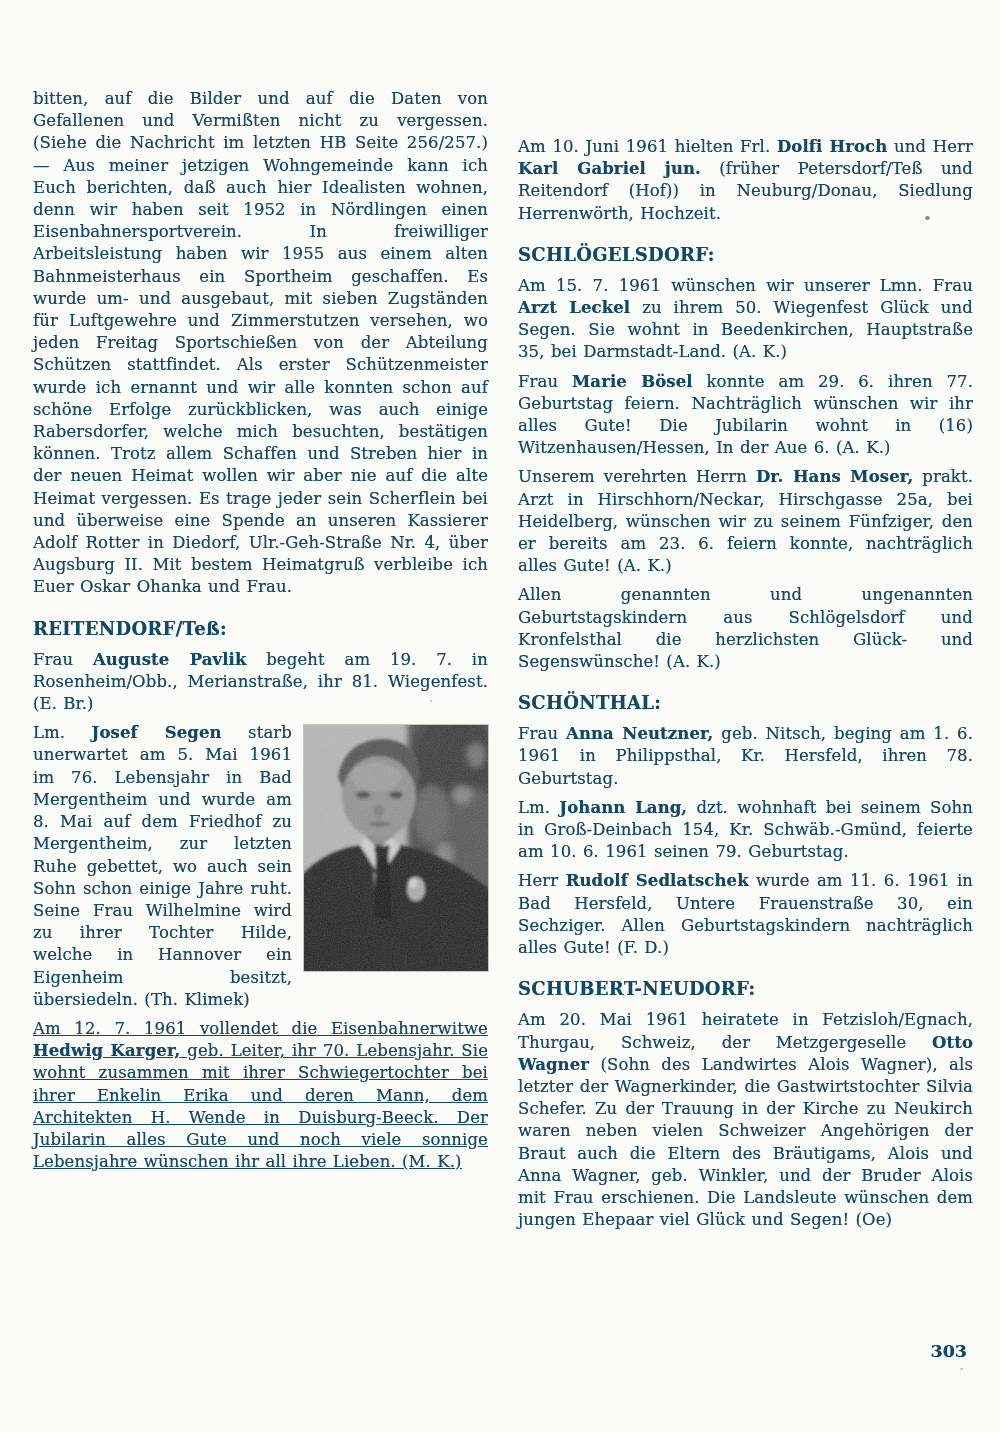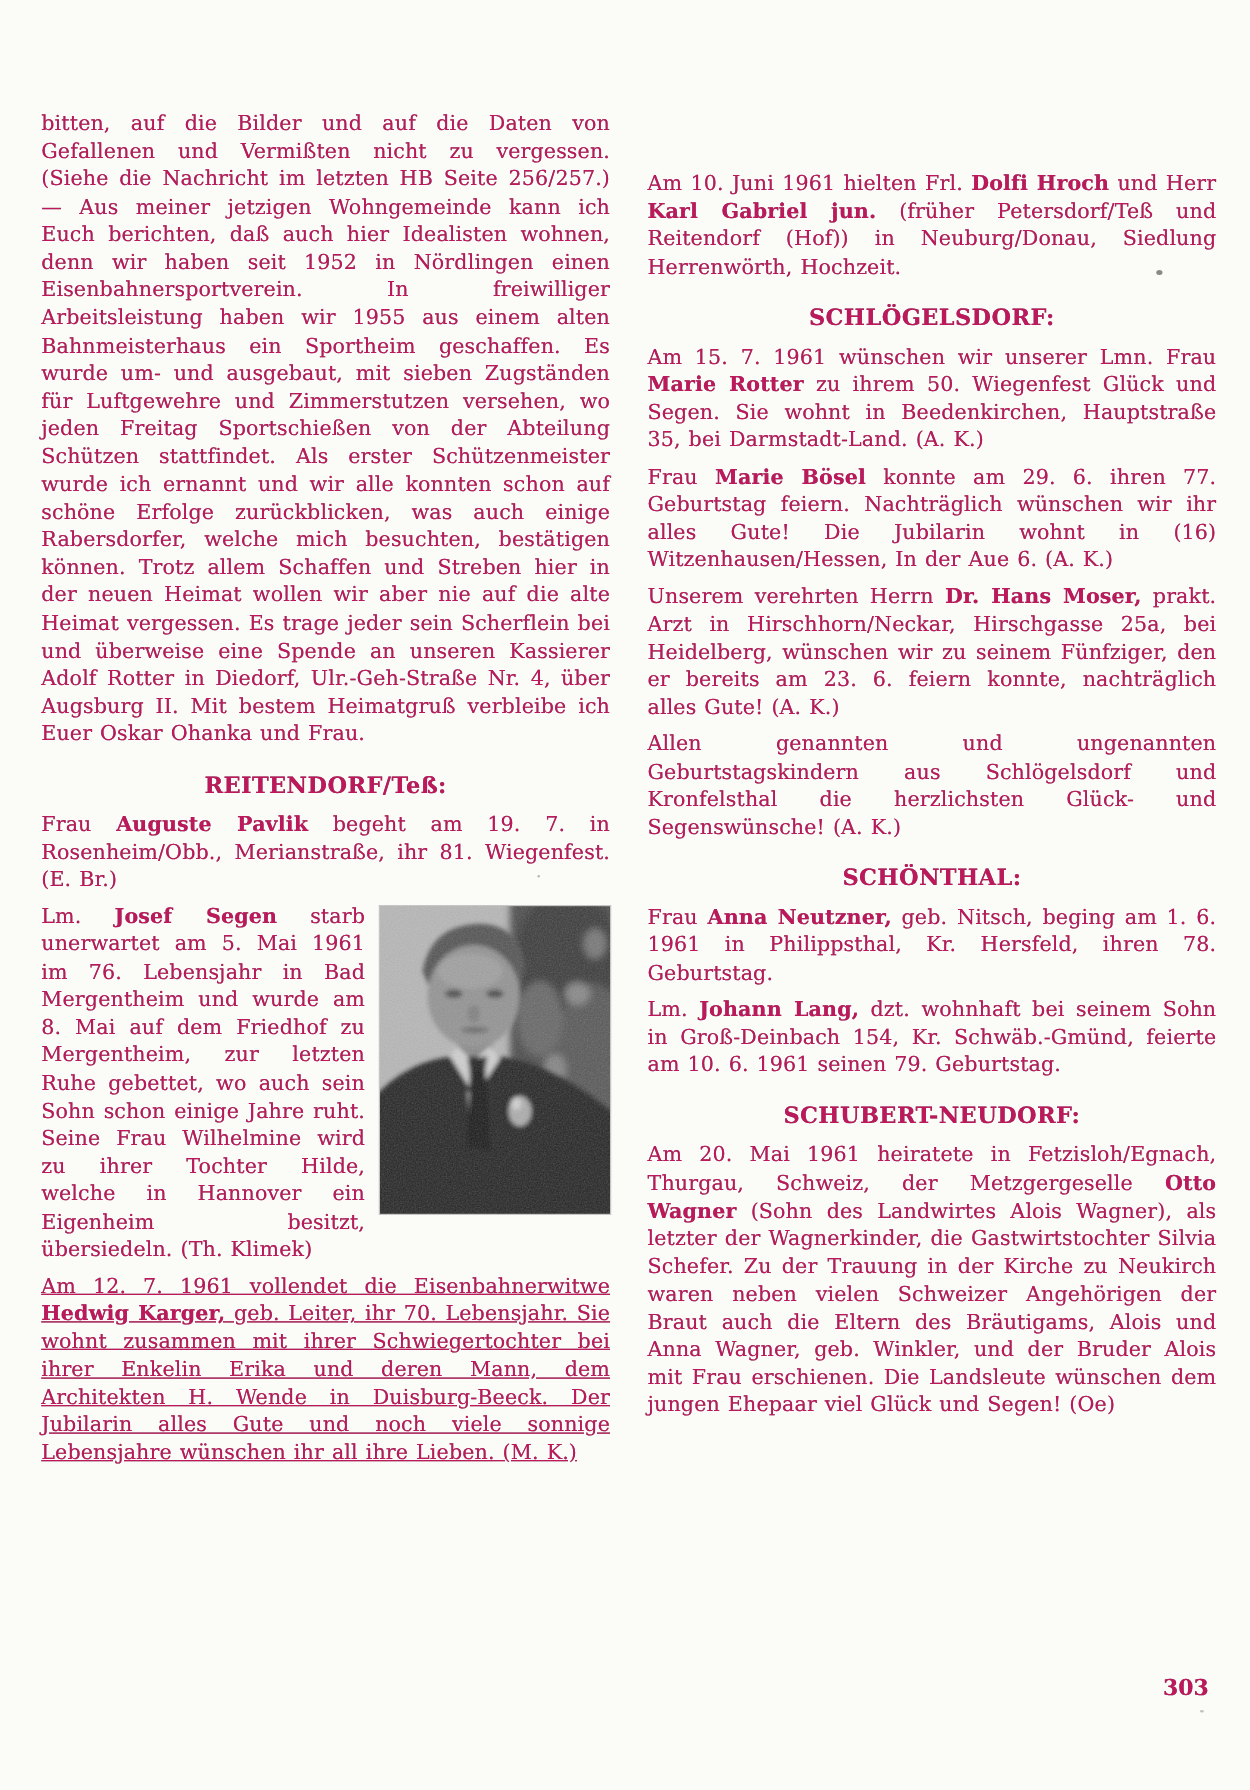--- a/index.html
+++ b/index.html
@@ -8,21 +8,21 @@
     padding: 0;
     background: #e8e8e6;
   }
   .page {
     position: relative;
     width: 1000px;
     height: 1432px;
     background: #fbfbf8;
     overflow: hidden;
     font-family: "DejaVu Serif", "Liberation Serif", serif;
-    color: #be185d;
+    color: #0c4a6e;
   }
   .column {
     position: absolute;
     top: 88px;
     width: 455px;
   }
   .column-left  { left: 33px; }
   .column-right { left: 518px; margin-top: 48px; }
 
   .para {
@@ -37,21 +37,20 @@
   }
   .para b { font-weight: bold; }
 
   .heading {
     margin: 18px 0 8px 0;
     font-size: 18px;
     line-height: 24px;
     font-weight: bold;
     letter-spacing: 0.3px;
     text-shadow: 0 0 0.4px rgba(20,20,18,0.6);
-    text-align: center;
   }
   .heading:first-child { margin-top: 0; }
 
   .photo {
     float: right;
     width: 184px;
     height: 246px;
     margin: 3px 0 8px 12px;
     display: block;
     background: #b9b6ae;
@@ -160,34 +159,35 @@
 
     <p class="para clear-r">Am 12. 7. 1961 vollendet die Eisenbahnerwitwe <b>Hedwig Karger,</b> geb. Leiter, ihr 70. Lebensjahr. Sie wohnt zusammen mit ihrer Schwiegertochter bei ihrer Enkelin Erika und deren Mann, dem Architekten H. Wende in Duisburg-Beeck. Der Jubilarin alles Gute und noch viele sonnige Lebensjahre wünschen ihr all ihre Lieben. (M. K.)</p>
   </div>
 
   <div class="column column-right">
 
     <p class="para">Am 10. Juni 1961 hielten Frl. <b>Dolfi Hroch</b> und Herr <b>Karl Gabriel jun.</b> (früher Petersdorf/Teß und Reitendorf (Hof)) in Neuburg/Donau, Siedlung Herrenwörth, Hochzeit.</p>
 
     <h2 class="heading">SCHLÖGELSDORF:</h2>
 
-    <p class="para">Am 15. 7. 1961 wünschen wir unserer Lmn. Frau <b>Marie Rotter</b> zu ihrem 50. Wiegenfest Glück und Segen. Sie wohnt in Beedenkirchen, Hauptstraße 35, bei Darmstadt-Land. (A. K.)</p>
+    <p class="para">Am 15. 7. 1961 wünschen wir unserer Lmn. Frau <b>Arzt Leckel</b> zu ihrem 50. Wiegenfest Glück und Segen. Sie wohnt in Beedenkirchen, Hauptstraße 35, bei Darmstadt-Land. (A. K.)</p>
 
     <p class="para">Frau <b>Marie Bösel</b> konnte am 29. 6. ihren 77. Geburtstag feiern. Nachträglich wünschen wir ihr alles Gute! Die Jubilarin wohnt in (16) Witzenhausen/Hessen, In der Aue 6. (A. K.)</p>
 
     <p class="para">Unserem verehrten Herrn <b>Dr. Hans Moser,</b> prakt. Arzt in Hirschhorn/Neckar, Hirschgasse 25a, bei Heidelberg, wünschen wir zu seinem Fünfziger, den er bereits am 23. 6. feiern konnte, nachträglich alles Gute! (A. K.)</p>
 
     <p class="para">Allen genannten und ungenannten Geburtstagskindern aus Schlögelsdorf und Kronfelsthal die herzlichsten Glück- und Segenswünsche! (A. K.)</p>
 
     <h2 class="heading">SCHÖNTHAL:</h2>
 
     <p class="para">Frau <b>Anna Neutzner,</b> geb. Nitsch, beging am 1. 6. 1961 in Philippsthal, Kr. Hersfeld, ihren 78. Geburtstag.</p>
 
     <p class="para">Lm. <b>Johann Lang,</b> dzt. wohnhaft bei seinem Sohn in Groß-Deinbach 154, Kr. Schwäb.-Gmünd, feierte am 10. 6. 1961 seinen 79. Geburtstag.</p>
 
+    <p class="para">Herr <b>Rudolf Sedlatschek</b> wurde am 11. 6. 1961 in Bad Hersfeld, Untere Frauenstraße 30, ein Sechziger. Allen Geburtstagskindern nachträglich alles Gute! (F. D.)</p>
 
     <h2 class="heading">SCHUBERT-NEUDORF:</h2>
 
     <p class="para">Am 20. Mai 1961 heiratete in Fetzisloh/Egnach, Thurgau, Schweiz, der Metzgergeselle <b>Otto Wagner</b> (Sohn des Landwirtes Alois Wagner), als letzter der Wagnerkinder, die Gastwirtstochter Silvia Schefer. Zu der Trauung in der Kirche zu Neukirch waren neben vielen Schweizer Angehörigen der Braut auch die Eltern des Bräutigams, Alois und Anna Wagner, geb. Winkler, und der Bruder Alois mit Frau erschienen. Die Landsleute wünschen dem jungen Ehepaar viel Glück und Segen! (Oe)</p>
   </div>
 
   <div class="page-number">303</div>
 
   <div class="speck speck-1"></div>
   <div class="speck speck-2"></div>

